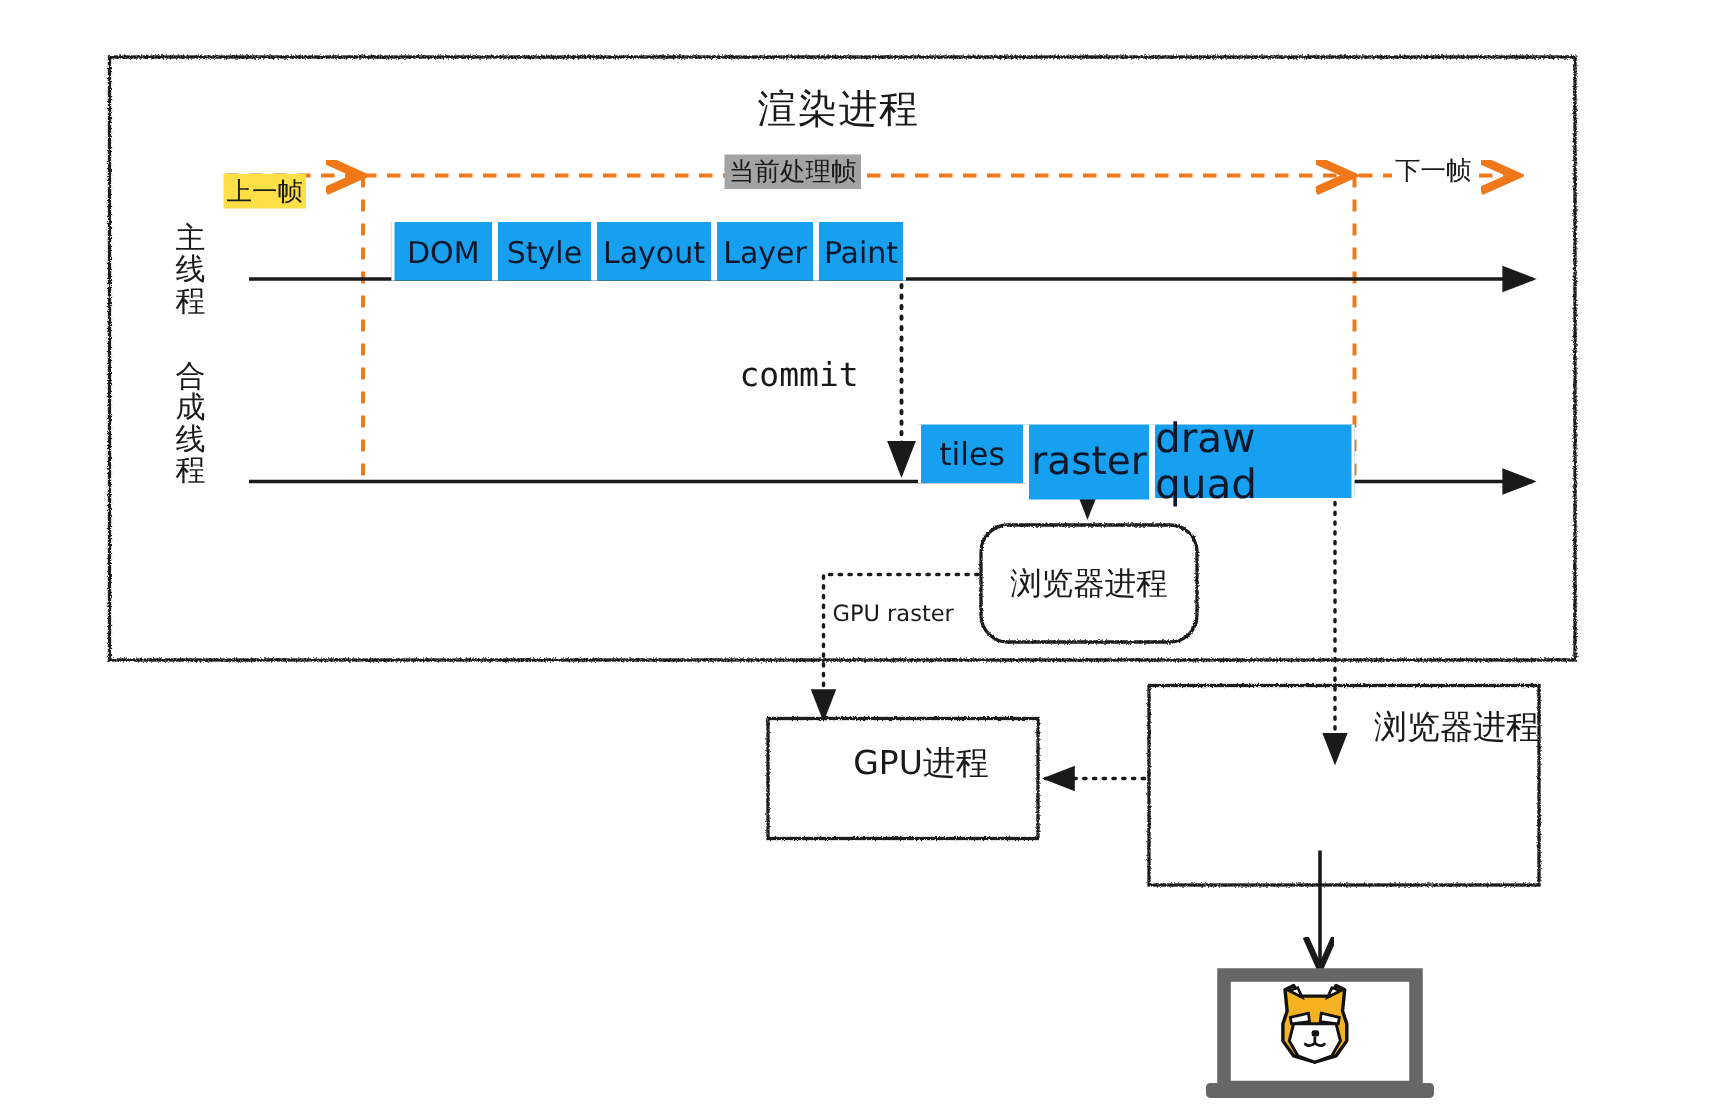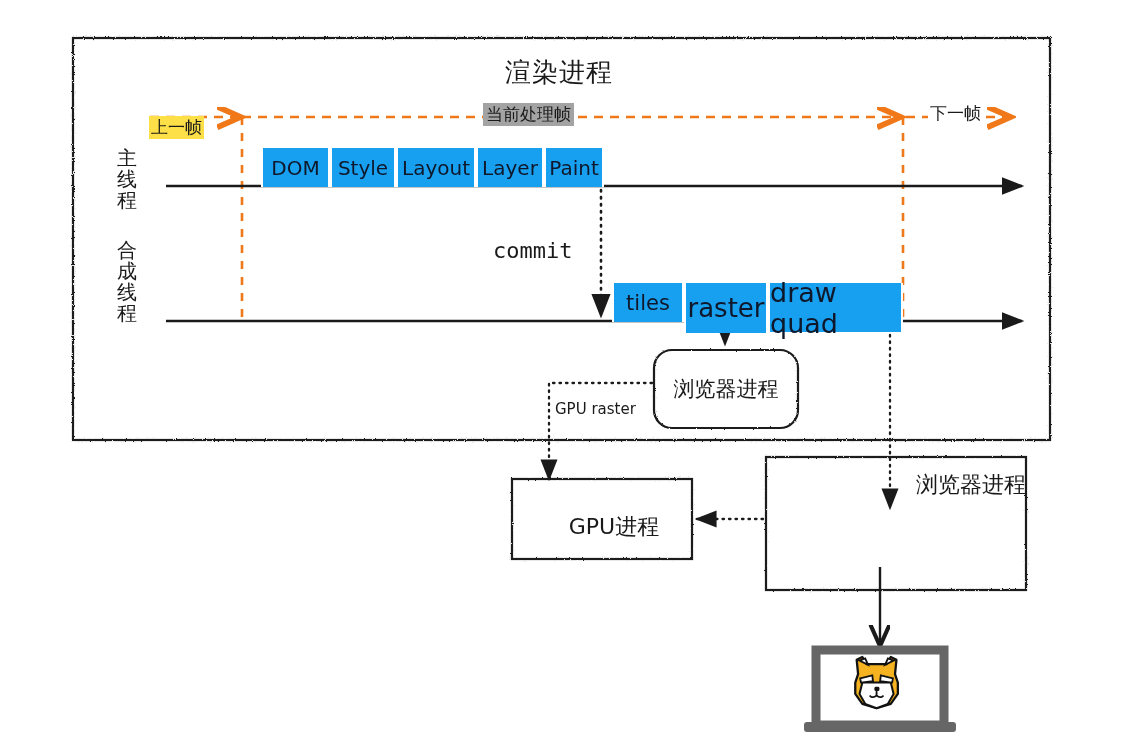--- a/index.html
+++ b/index.html
@@ -157,18 +157,18 @@
         <span>draw quad</span>
       </div>
     </div>
 
   <div class="lbl mono" style="left:493px;top:238px;font-size:22px;">commit</div>
 
   <div class="lbl" style="left:555px;top:400px;font-size:15px;">GPU raster</div>
 
   <div class="lbl cn" style="left:659px;top:375px;font-size:21px;width:134px;text-align:center;">浏览器进程</div>
 
-  <div class="lbl cn" style="left:512px;top:512px;font-size:22px;width:204px;text-align:center;">GPU进程</div>
+  <div class="lbl cn" style="left:512px;top:494px;font-size:22px;width:204px;text-align:center;">GPU进程</div>
 
   <div class="lbl cn" style="left:766px;top:470px;font-size:22px;width:260px;text-align:right;">浏览器进程</div>
 
 
 </div>
 
 </body></html>

